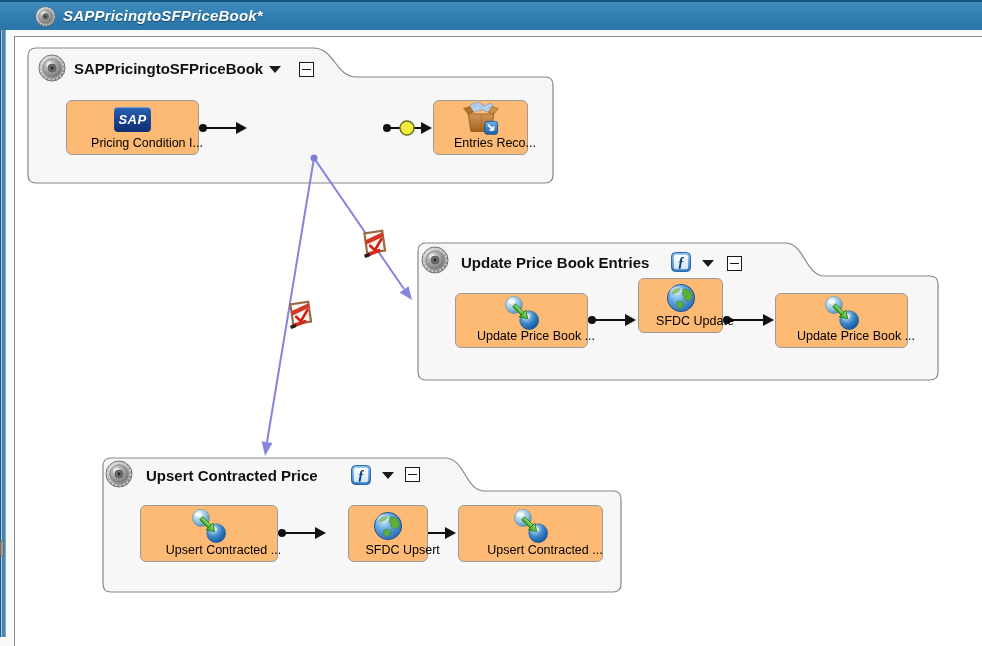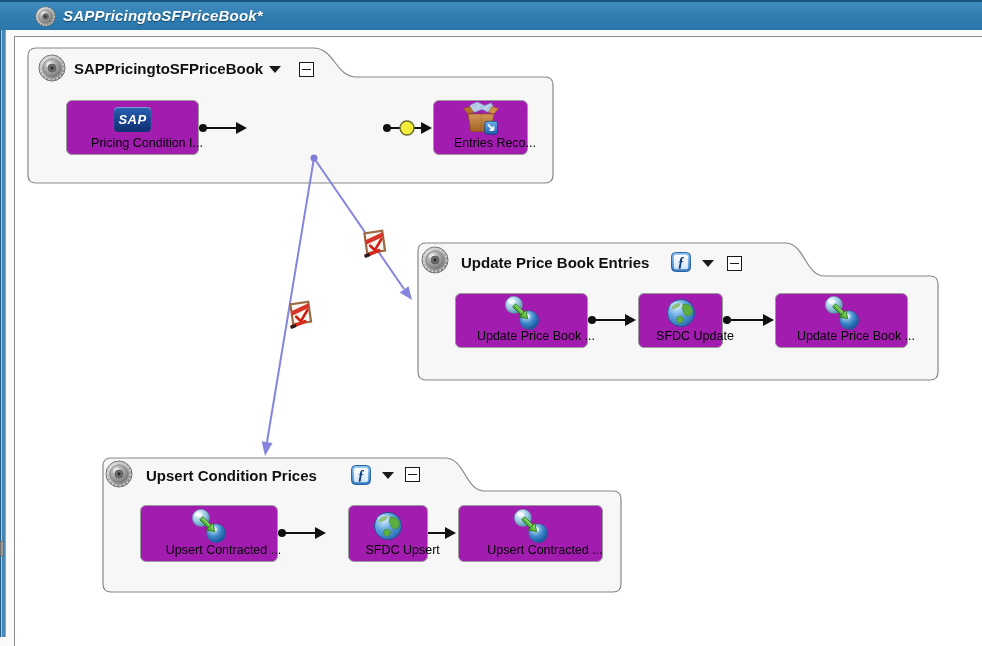--- a/index.html
+++ b/index.html
@@ -53,21 +53,21 @@
     position:absolute;width:15px;height:15px;background:#fdfdfd;
     border:1.5px solid #1a1a1a;box-sizing:border-box;
   }
   .collapse-box::after{
     content:"";position:absolute;left:2px;right:2px;top:50%;margin-top:-1px;
     height:1.5px;background:#1a1a1a;
   }
   .func-icon{position:absolute;width:20px;height:20px;}
   
   .node{
-    position:absolute;background:#a21caf;border:1px solid #9b9b9b;border-radius:6px;
+    position:absolute;background:#fdba74;border:1px solid #9b9b9b;border-radius:6px;
     box-sizing:border-box;display:flex;flex-direction:column;align-items:center;
     justify-content:flex-end;padding:2px 2px 3px 2px;
   }
   .node .n-icon{flex:1;display:flex;align-items:center;justify-content:center;min-height:0;}
   .node .n-label{
     font-size:12.5px;color:#000;white-space:nowrap;line-height:15px;
     max-width:100%;overflow:hidden;margin-left:29px;
   }
   .sap-badge{
     width:37px;height:25px;border-radius:4px;
@@ -284,41 +284,41 @@
   <div class="collapse-box" style="left:727px;top:256px;"></div>
 
   <div class="node" style="left:455px;top:293px;width:133px;height:55px;">
     <div class="n-icon">
       <svg width="40" height="36" viewBox="0 0 44 40">
           <use href="#sym-transform"></use>
         </svg>
     </div>
     <div class="n-label">Update Price Book ...</div>
   </div>
-  <div class="node" style="left:638px;top:293px;width:85px;height:55px;">
+  <div class="node" style="left:638px;top:278px;width:85px;height:55px;">
     <div class="n-icon">
       <svg width="30" height="30" viewBox="0 0 32 32">
           <use href="#sym-globe"></use>
         </svg>
     </div>
     <div class="n-label">SFDC Update</div>
   </div>
   <div class="node" style="left:775px;top:293px;width:133px;height:55px;">
     <div class="n-icon">
       <svg width="40" height="36" viewBox="0 0 44 40">
           <use href="#sym-transform"></use>
         </svg>
     </div>
     <div class="n-label">Update Price Book ...</div>
   </div>
 
   <svg class="hdr-gear" style="left:105px;top:460px;" viewBox="0 0 28 28">
       <use href="#sym-gear"></use>
     </svg>
-  <div class="grp-title" style="left:146px;top:468px;">Upsert Condition Prices</div>
+  <div class="grp-title" style="left:146px;top:468px;">Upsert Contracted Price</div>
   <svg class="func-icon" style="left:351px;top:465px;" viewBox="0 0 20 20">
       <use href="#sym-func"></use>
     </svg>
   <div class="dd-arrow" style="left:382px;top:472px;"></div>
   <div class="collapse-box" style="left:405px;top:467px;"></div>
 
   <div class="node" style="left:140px;top:505px;width:138px;height:57px;">
     <div class="n-icon">
       <svg width="40" height="36" viewBox="0 0 44 40">
           <use href="#sym-transform"></use>

